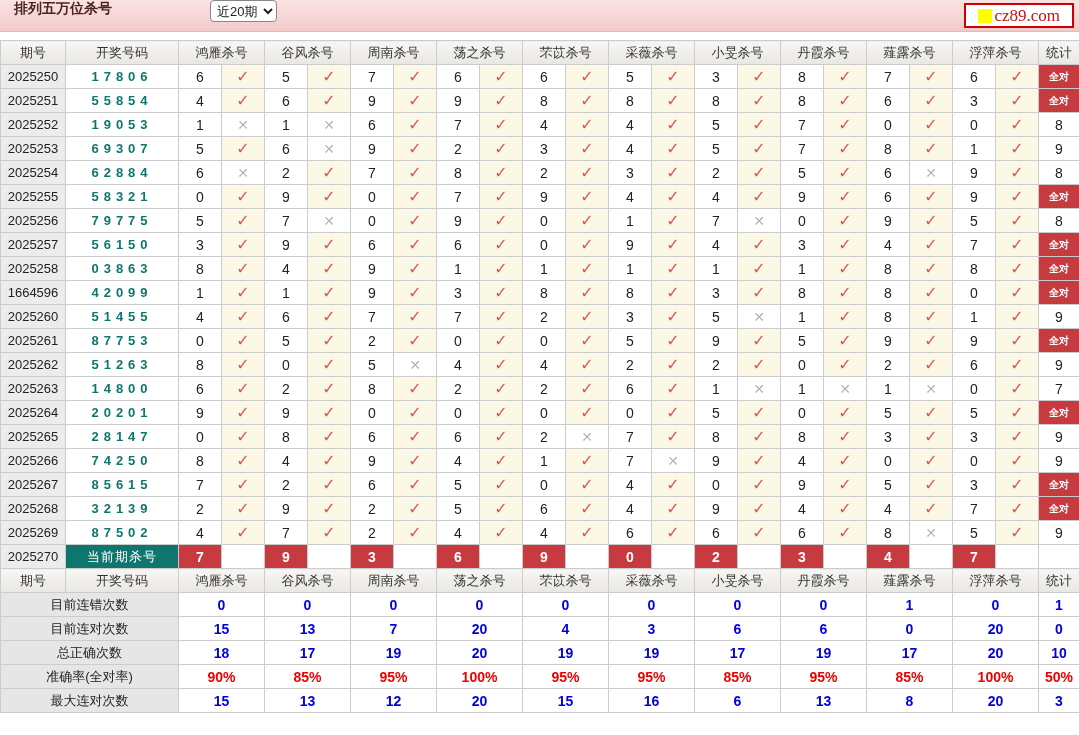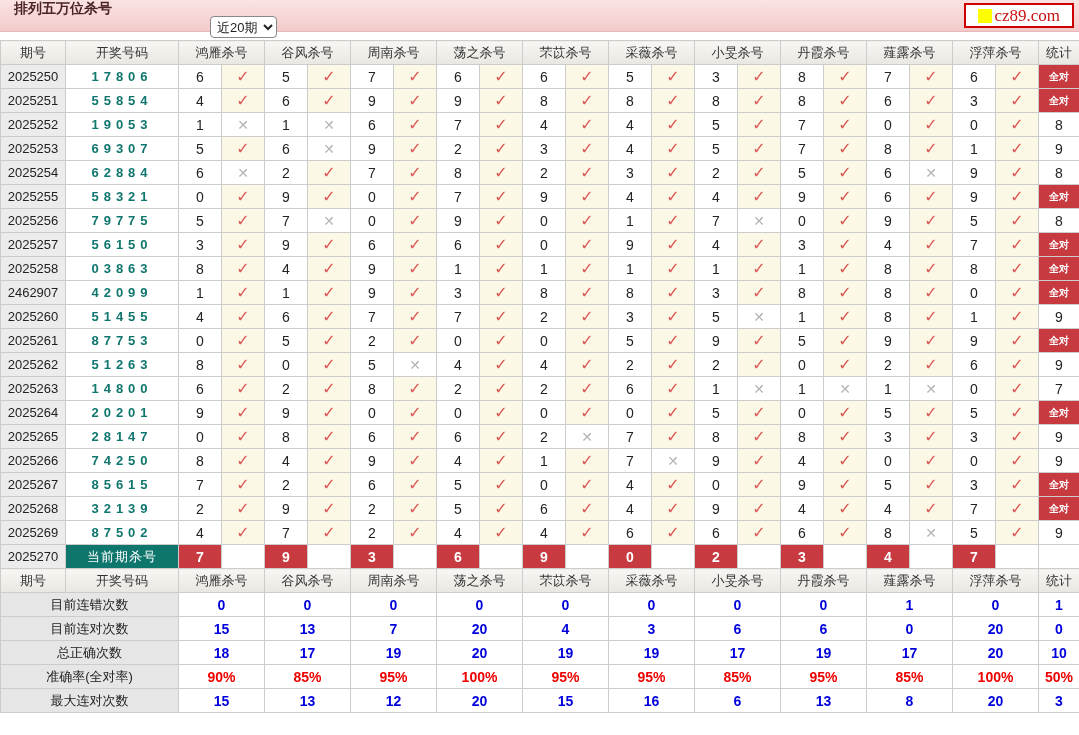--- a/index.html
+++ b/index.html
@@ -8,21 +8,21 @@
   
   .topbar{
     position:relative; width:1079px; height:32px;
     background:linear-gradient(#fbe3e3,#f3caca);
     border-bottom:1px solid #e8b8b8;
     display:flex; align-items:flex-start;
   }
   .topbar .title{ margin-left:14px; font-size:14px; font-weight:bold; color:#4a2323; }
   .topbar select{
     margin-left:98px; height:22px; font-size:13px; padding:0 2px;
-    border:1px solid #888; border-radius:4px; background:#fff; color:#222;margin-top:16px;
+    border:1px solid #888; border-radius:4px; background:#fff; color:#222;
   }
   .logo{
     position:absolute; right:5px; top:3px; height:25px;
     background:#fff; border:2px solid #cc0000; display:flex; align-items:center; padding:0 12px;
   }
   .logo .sq{ width:14px; height:14px; background:#ffff00; display:inline-block; margin-right:2px; }
   .logo .txt{ font-family:"Liberation Serif","DejaVu Serif",serif; font-size:17px; color:#cc1111; }
 
   .gap{ height:8px; background:#fff; }
 
@@ -324,21 +324,21 @@
         <td class="mark-ok">✓</td>
         <td class="kill">1</td>
         <td class="mark-ok">✓</td>
         <td class="kill">8</td>
         <td class="mark-ok">✓</td>
         <td class="kill">8</td>
         <td class="mark-ok">✓</td>
         <td class="stat-all">全对</td>
       </tr>
       <tr>
-        <td class="period">2462907</td>
+        <td class="period">1664596</td>
         <td class="nums">42099</td>
         <td class="kill">1</td>
         <td class="mark-ok">✓</td>
         <td class="kill">1</td>
         <td class="mark-ok">✓</td>
         <td class="kill">9</td>
         <td class="mark-ok">✓</td>
         <td class="kill">3</td>
         <td class="mark-ok">✓</td>
         <td class="kill">8</td>

